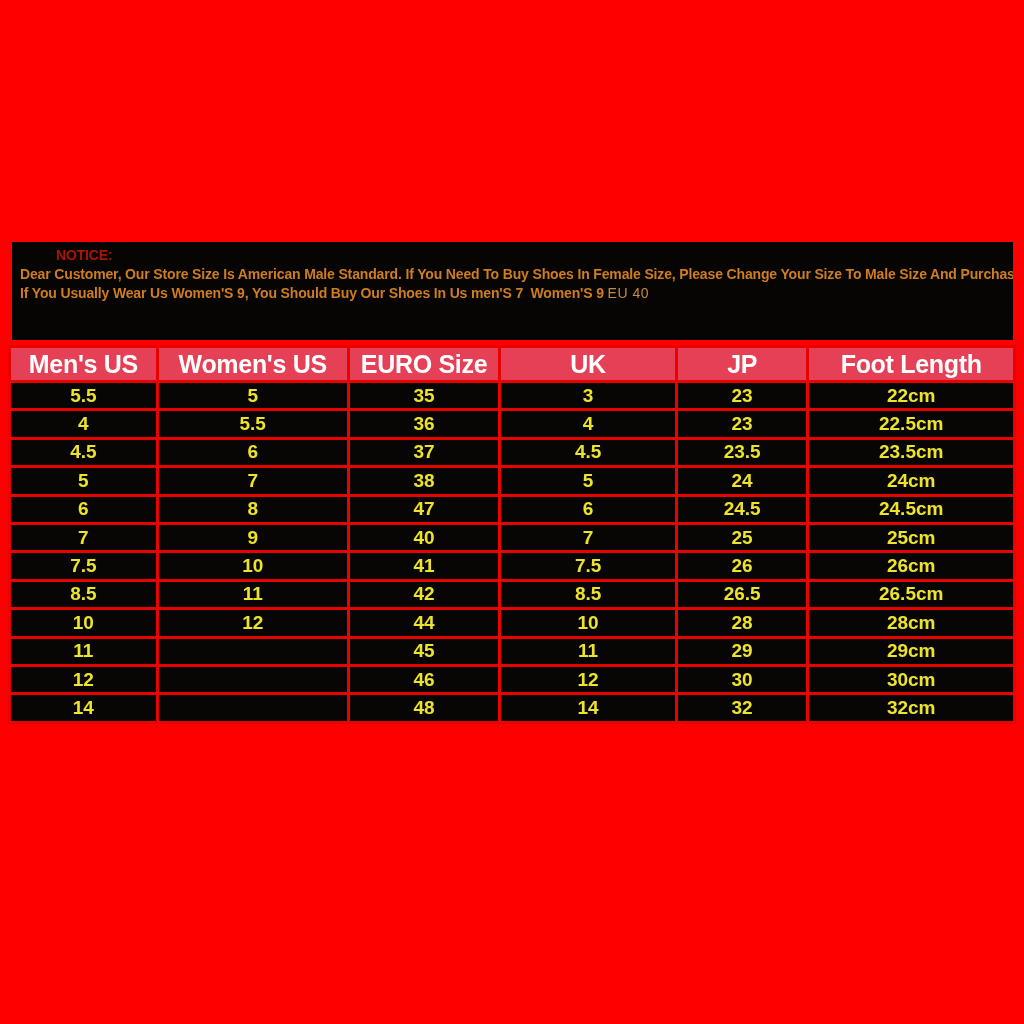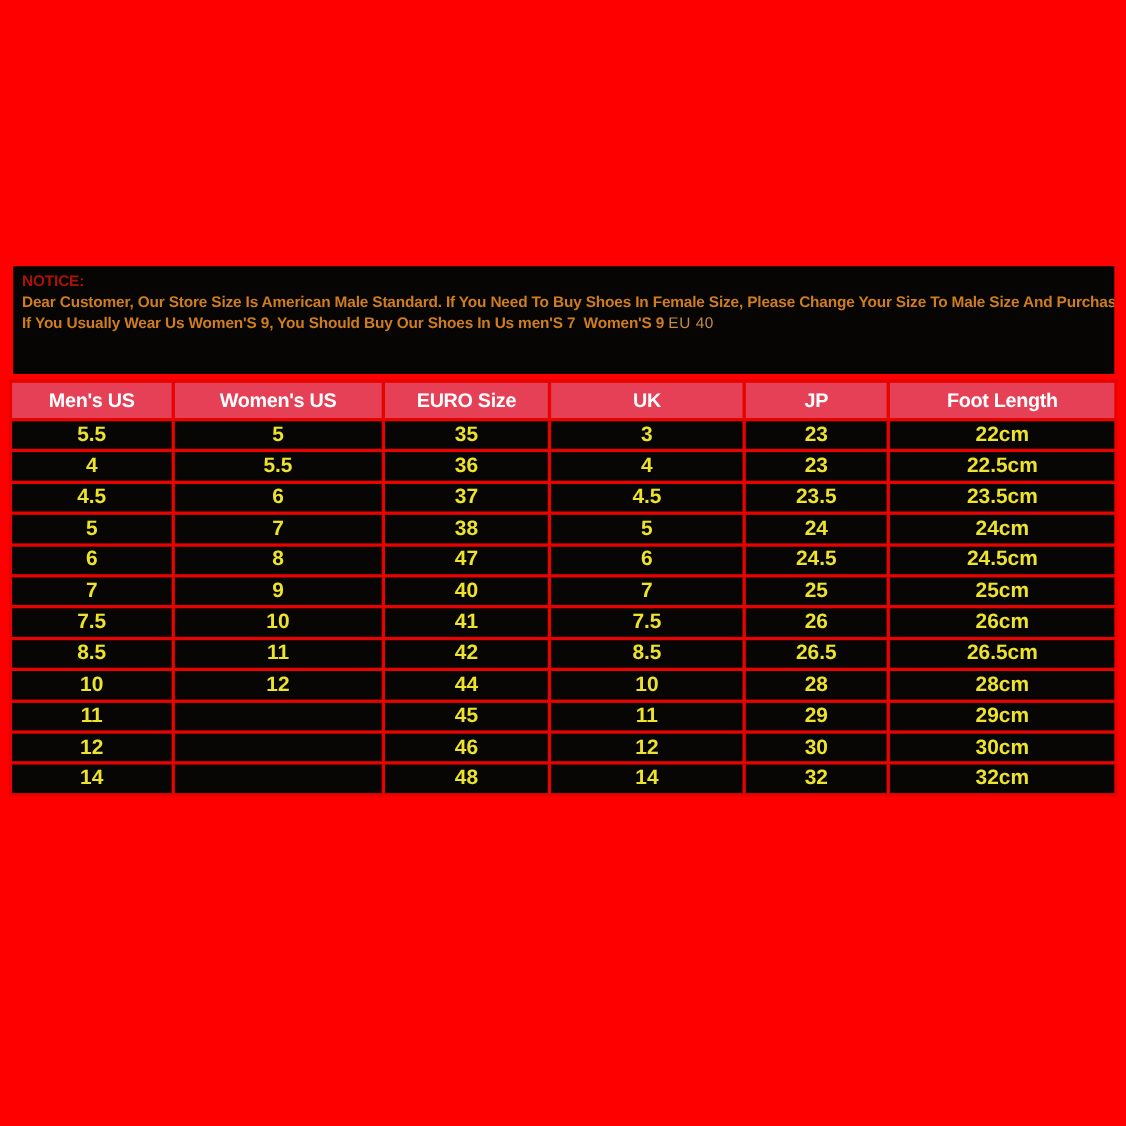--- a/index.html
+++ b/index.html
@@ -25,40 +25,40 @@
     overflow: hidden;
   }
   .notice-line {
     font-weight: bold;
     font-size: 14px;
     line-height: 19.2px;
     white-space: nowrap;
     letter-spacing: -0.15px;
     color: var(--notice-body, #cf7d1f);
   }
-  .notice-title { color: var(--notice-title, #ab1305); }
+  .notice-title { color: var(--notice-title, #ab1305); margin-left: 36px; }
   .eu-tag {
     font-weight: 400;
     color: var(--notice-eu, #c68c42);
     letter-spacing: 0.5px;
   }
 
   
   .size-table {
     position: absolute;
     left: 8px;
     top: 345px;
     width: 1008px;
     border-collapse: collapse;
     table-layout: fixed;
   }
   .size-table th {
     background: var(--header-bg, #e64057);
     color: var(--header-text, #ffffff);
-    font-size: 18px;
+    font-size: 25px;
     font-weight: bold;
     height: 32px;
     border: 3px solid var(--grid, #e80300);
     text-align: center;
     padding: 0;
     letter-spacing: -0.3px;
   }
   .size-table td {
     background: var(--cell-bg, #070604);
     color: var(--cell-text, #ede32b);

